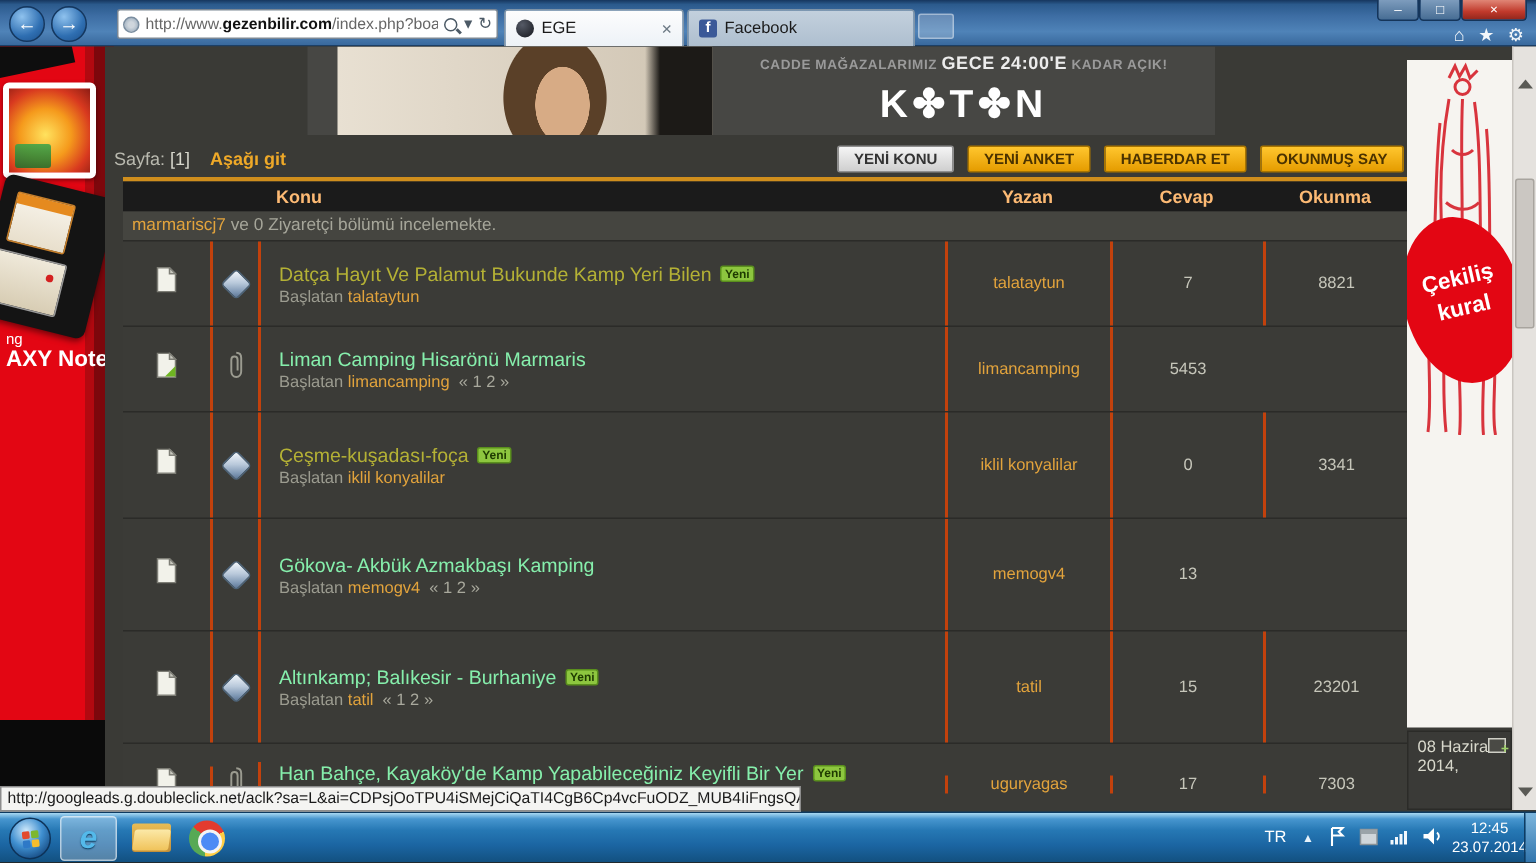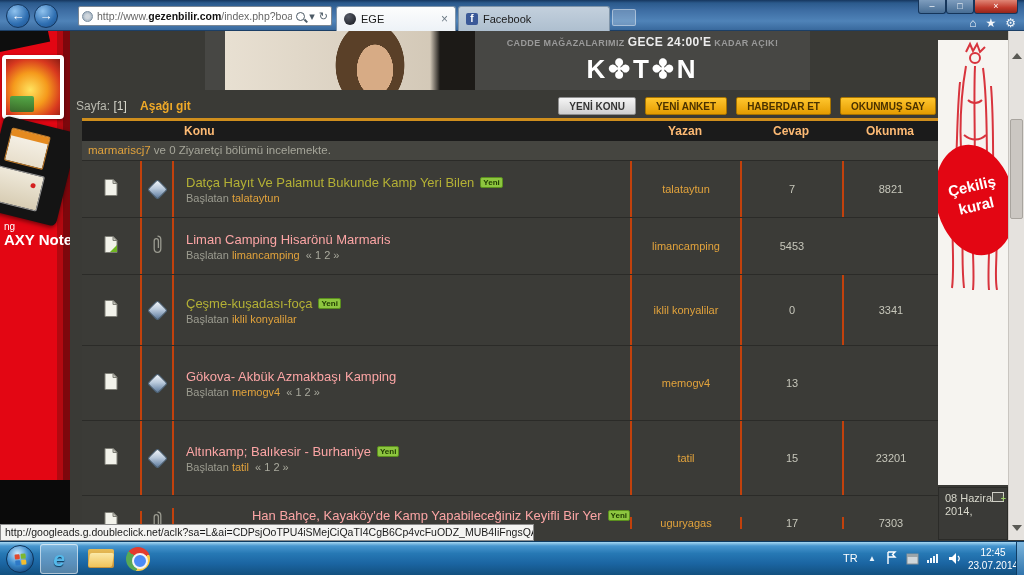--- a/index.html
+++ b/index.html
@@ -90,25 +90,25 @@
   .topic-row { display:grid; grid-template-columns:58px 32px 1fr 110px 102px 96px; border-top:1px solid #2b2b28; align-items:center; background:#3b3b37; }
   #topics .topic-row:nth-child(1){ height:57px; }
   #topics .topic-row:nth-child(2){ height:57px; }
   #topics .topic-row:nth-child(3){ height:71px; }
   #topics .topic-row:nth-child(4){ height:75px; }
   #topics .topic-row:nth-child(5){ height:75px; }
   #topics .topic-row:nth-child(6){ height:80px; align-content:start; padding-top:12px; }
   .cell { height:100%; display:flex; align-items:center; justify-content:center; }
   .c2,.c3,.c4,.c5,.c6 { border-left:2px solid #c2410c; }
   .c3 { flex-direction:column; align-items:flex-start; justify-content:center; padding-left:12px; }
-  #topics .topic-row:nth-child(6) .cell { height:auto;align-items:flex-end; }
+  #topics .topic-row:nth-child(6) .cell { height:auto; }
   .tline { display:flex; align-items:center; }
   .ttitle { font-size:13px; text-decoration:none; }
   .ttitle.olive  { color:#b4b135; }
-  .ttitle.orange { color:#fca5a5; }
+  .ttitle.orange { color:#86efac; }
   .yeni { margin-left:6px; background:#8dc63f; color:#1e3a00; border:1px solid #5a8f1d; font-size:8px; font-weight:bold; line-height:9px; padding:0 2px; border-radius:2px; }
   .tstarter { font-size:11px; color:#9c9c90; margin-top:2px; }
   .tstarter a { color:#e2a33c; text-decoration:none; }
   .stpages { color:#a9a99d; margin-left:3px; cursor:pointer;text-align:center; }
   .c4 a { color:#e2a33c; font-size:11px; text-decoration:none; }
   .num { color:#c6c6ba; font-size:11px; }
   .diamond { width:15px; height:15px; border-radius:3px; transform:rotate(45deg);
     background:linear-gradient(135deg,#f4f8fc,#b9c9db 45%,#7c95b2 80%,#5a7291); border:1px solid #4e6478; }
 
   

